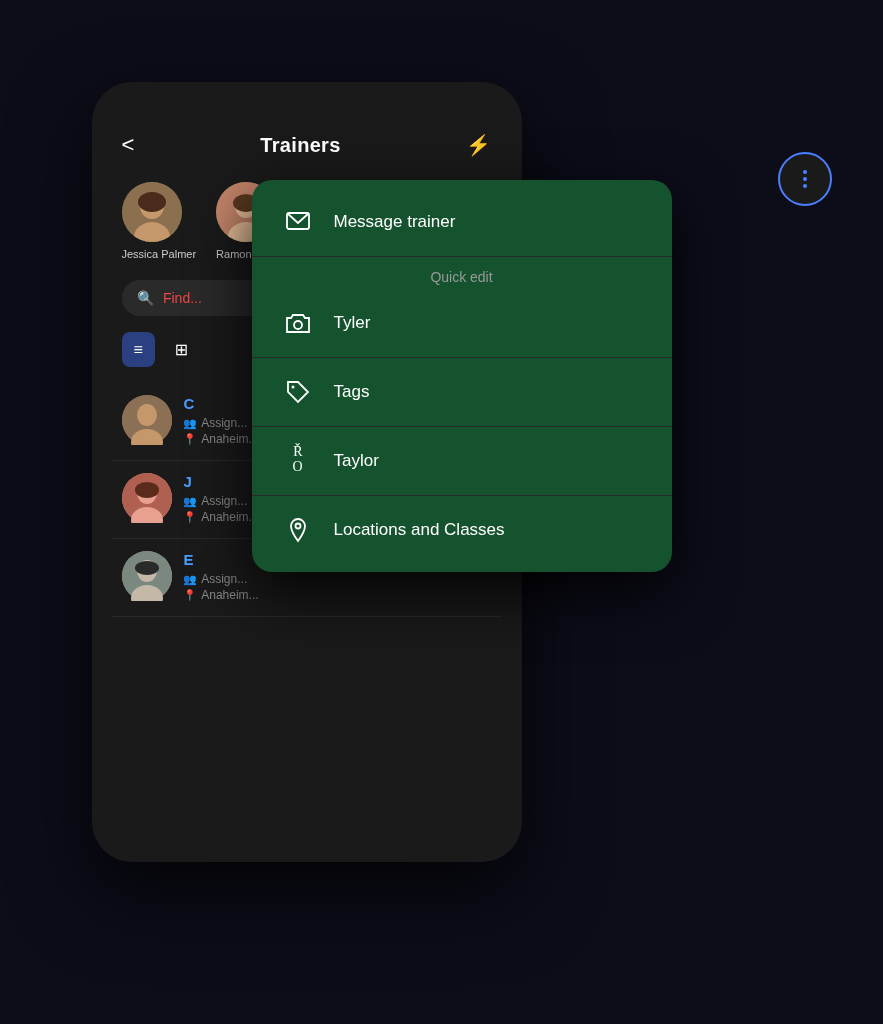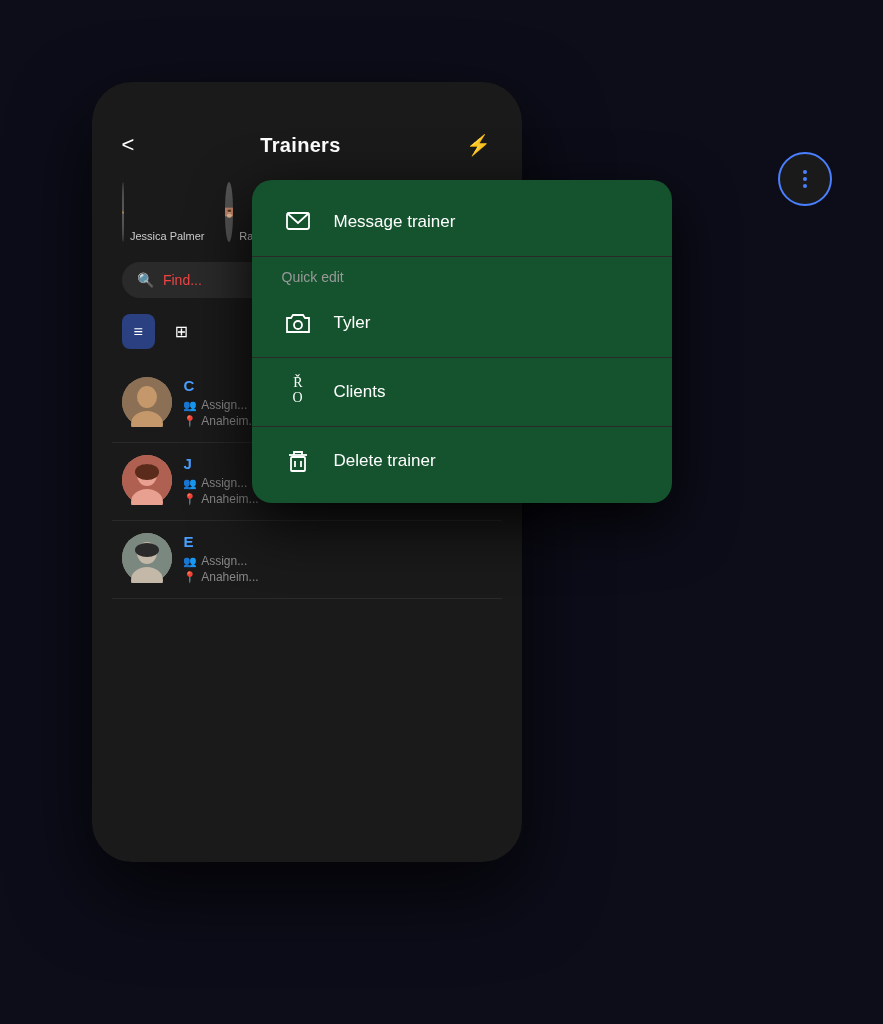--- a/index.html
+++ b/index.html
@@ -69,22 +69,22 @@
     .trainers-row {
       display: flex;
       gap: 20px;
       padding: 0 10px;
       overflow: hidden;
       margin-bottom: 20px;
     }
 
     .trainer-item {
       display: flex;
-      flex-direction: row;
-      align-items: flex-end;
+      flex-direction: column;
+      align-items: flex-start;
       gap: 6px;
       min-width: 70px;
     }
 
     .trainer-avatar {
       width: 60px;
       height: 60px;
       border-radius: 50%;
       overflow: hidden;
       background: #555;
@@ -256,20 +256,21 @@
       color: #fff;
       font-size: 17px;
       font-weight: 400;
     }
 
     .menu-section-label {
       color: #999;
       font-size: 14px;
       font-weight: 500;
       padding: 12px 30px 4px;
+      text-align: center;
     }
 
     .menu-icon {
       width: 32px;
       height: 32px;
       display: flex;
       align-items: center;
       justify-content: center;
       flex-shrink: 0;
     }
@@ -459,38 +460,44 @@
     <div class="menu-item">
       <div class="menu-icon">
         <svg viewBox="0 0 26 26">
           <path d="M2 8h4l2-3h10l2 3h4v14H2z" stroke-width="1.8"></path>
           <circle cx="13" cy="15" r="4" stroke-width="1.8"></circle>
         </svg>
       </div>
       <span class="menu-item-text">Tyler</span>
     </div>
 
+    <div class="menu-item">
+      <div class="menu-icon">
+        <svg viewBox="0 0 26 26">
+          <path d="M3 3h10l10 10-10 10L3 13z" stroke-width="1.8"></path>
+          <circle cx="8" cy="8" r="1.5" fill="white" stroke="none"></circle>
+        </svg>
+      </div>
+      <span class="menu-item-text">Tags</span>
+    </div>
 
     <div class="menu-item">
       <div class="menu-icon" style="font-size:22px;color:#fff;font-family:serif;display:flex;align-items:center;justify-content:center;flex-direction:column;gap:1px;">
         <div style="font-size:14px;letter-spacing:-1px;line-height:1;">Ř</div>
         <div style="font-size:14px;line-height:1;">O</div>
         <div style="width:8px;height:2px;background:#fff;margin-top:2px;"></div>
       </div>
-      <span class="menu-item-text">Clients</span>
-    </div>
-
-
-    <div class="menu-item" style="border-bottom:none;">
+      <span class="menu-item-text">Taylor</span>
+    </div>
+
+    <div class="menu-item">
       <div class="menu-icon">
         <svg viewBox="0 0 26 26">
-          <polyline points="4,7 22,7" stroke-width="1.8"></polyline>
-          <path d="M9 7V4h8v3" stroke-width="1.8"></path>
-          <rect x="6" y="9" width="14" height="14" rx="1" stroke-width="1.8"></rect>
-          <line x1="10" y1="13" x2="10" y2="19" stroke-width="1.8"></line>
-          <line x1="16" y1="13" x2="16" y2="19" stroke-width="1.8"></line>
+          <path d="M13 2C9.1 2 6 5.1 6 9c0 5.5 7 15 7 15s7-9.5 7-15c0-3.9-3.1-7-7-7z" stroke-width="1.8"></path>
+          <circle cx="13" cy="9" r="2.5" stroke-width="1.8"></circle>
         </svg>
       </div>
-      <span class="menu-item-text">Delete trainer</span>
-    </div>
+      <span class="menu-item-text">Locations and Classes</span>
+    </div>
+
 
   </div>
 </div>
 
 </body></html>

